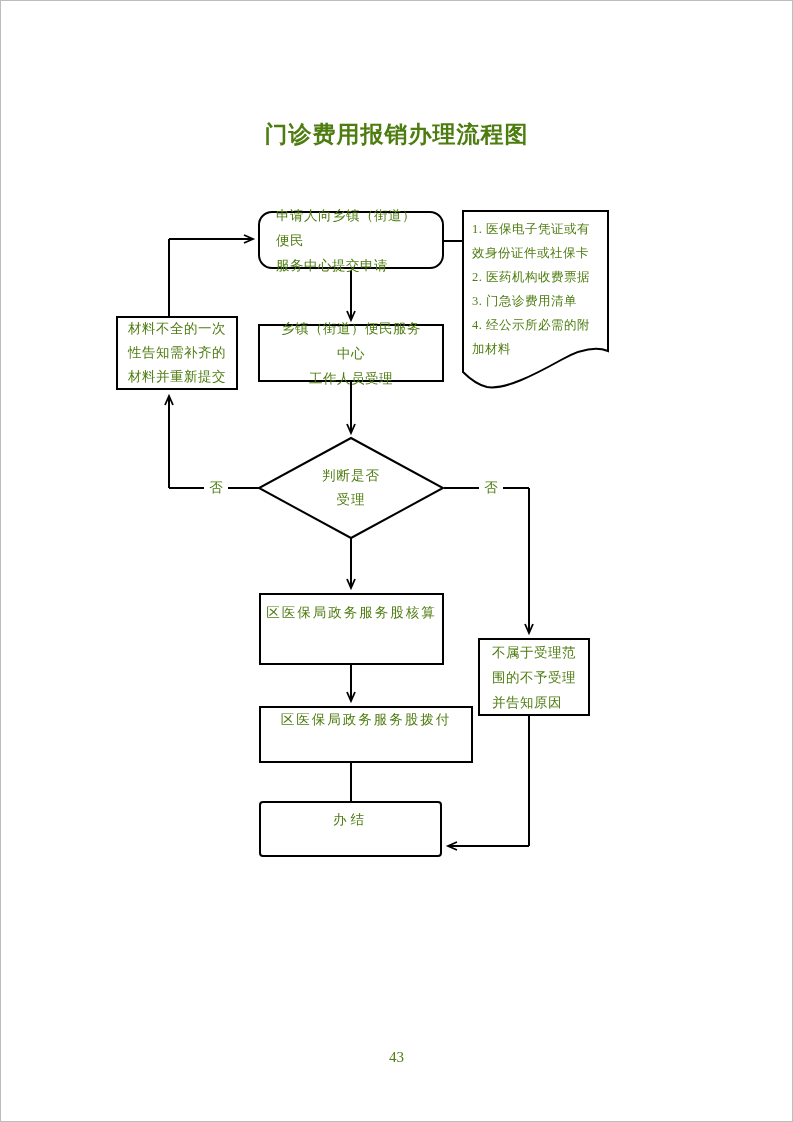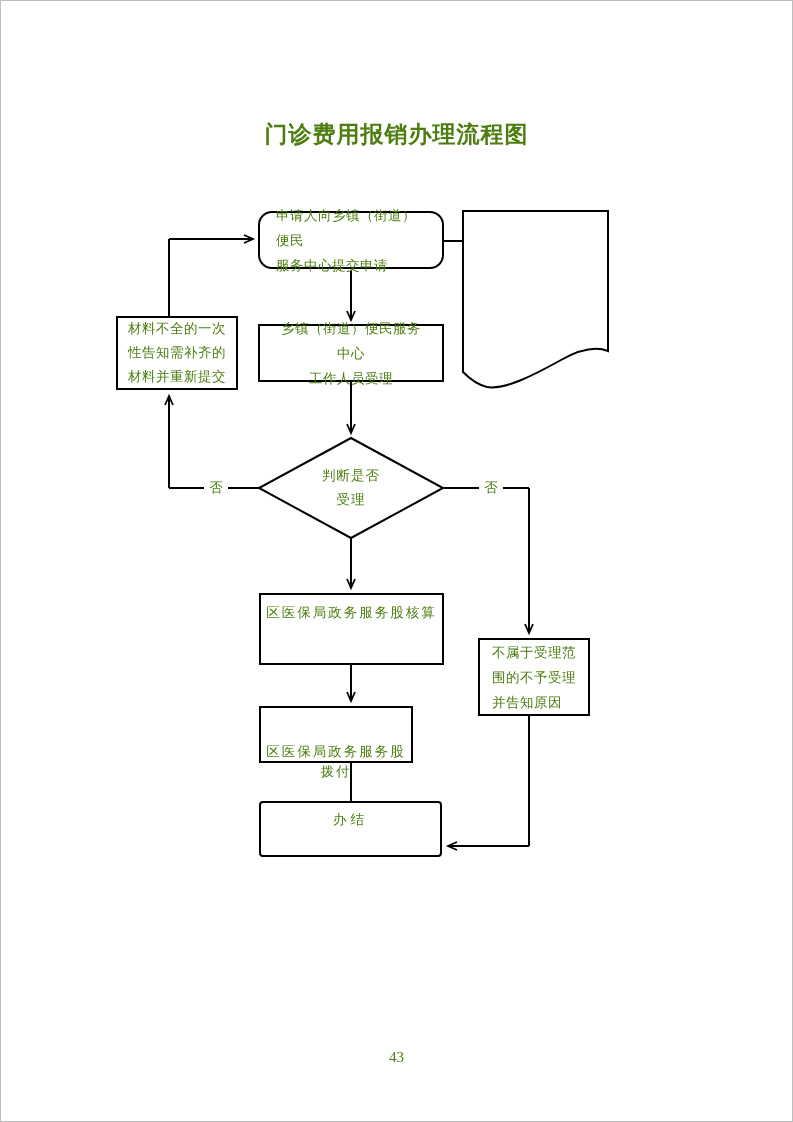--- a/index.html
+++ b/index.html
@@ -24,21 +24,21 @@
     background:#ffffff;border:2px solid #000;
     font-size:13.5px;line-height:25px;
     white-space:pre-line;
     letter-spacing:0.5px;
   }
   .flexcenter{display:flex;align-items:center;}
   .box-submit{left:257px;top:210px;width:186px;height:58px;border-radius:14px;padding:0 16px;text-align:left;}
   .box-accept{left:257px;top:323px;width:186px;height:58px;padding:0 16px;text-align:center;}
   .box-incomplete{left:115px;top:315px;width:122px;height:74px;justify-content:center;text-align:center;line-height:24px;}
   .box-calc{left:258px;top:592px;width:185px;height:72px;text-align:center;padding-top:8px;line-height:20px;letter-spacing:2px;}
-  .box-pay{left:258px;top:705px;width:154px;height:57px;text-align:center;padding-top:34px;line-height:20px;letter-spacing:2px;}
+  .box-pay{left:258px;top:705px;width:214px;height:57px;text-align:center;padding-top:2px;line-height:20px;letter-spacing:2px;}
   .box-reject{left:477px;top:637px;width:112px;height:78px;justify-content:center;text-align:left;line-height:25px;}
   .box-done{left:258px;top:800px;width:183px;height:56px;border-radius:4px;text-align:center;padding-top:7px;line-height:20px;letter-spacing:4px;}
   .doc-text{
     position:absolute;left:462px;top:210px;width:145px;
     box-sizing:border-box;padding:6px 4px 0 9px;
     font-size:12.5px;line-height:24px;white-space:pre-line;
     letter-spacing:0.5px;
   }
   .diamond-text{
     position:absolute;left:295px;top:463px;width:110px;
@@ -101,20 +101,26 @@
       <path d="M350 762 V813" marker-end="url(#arrow)"></path>
 
       <path d="M528 715 V845"></path>
       <path d="M528 845 H447" marker-end="url(#arrow)"></path>
     </g>
   </svg>
 
   <div class="node flexcenter box-submit">申请人向乡镇（街道）便民
 服务中心提交申请</div>
 
+  <div class="doc-text">1. 医保电子凭证或有
+效身份证件或社保卡
+2. 医药机构收费票据
+3. 门急诊费用清单
+4. 经公示所必需的附
+加材料</div>
 
   <div class="node flexcenter box-incomplete">材料不全的一次
 性告知需补齐的
 材料并重新提交</div>
 
   <div class="node flexcenter box-accept">乡镇（街道）便民服务中心
 工作人员受理</div>
 
   <div class="diamond-text">判断是否
 受理</div>

